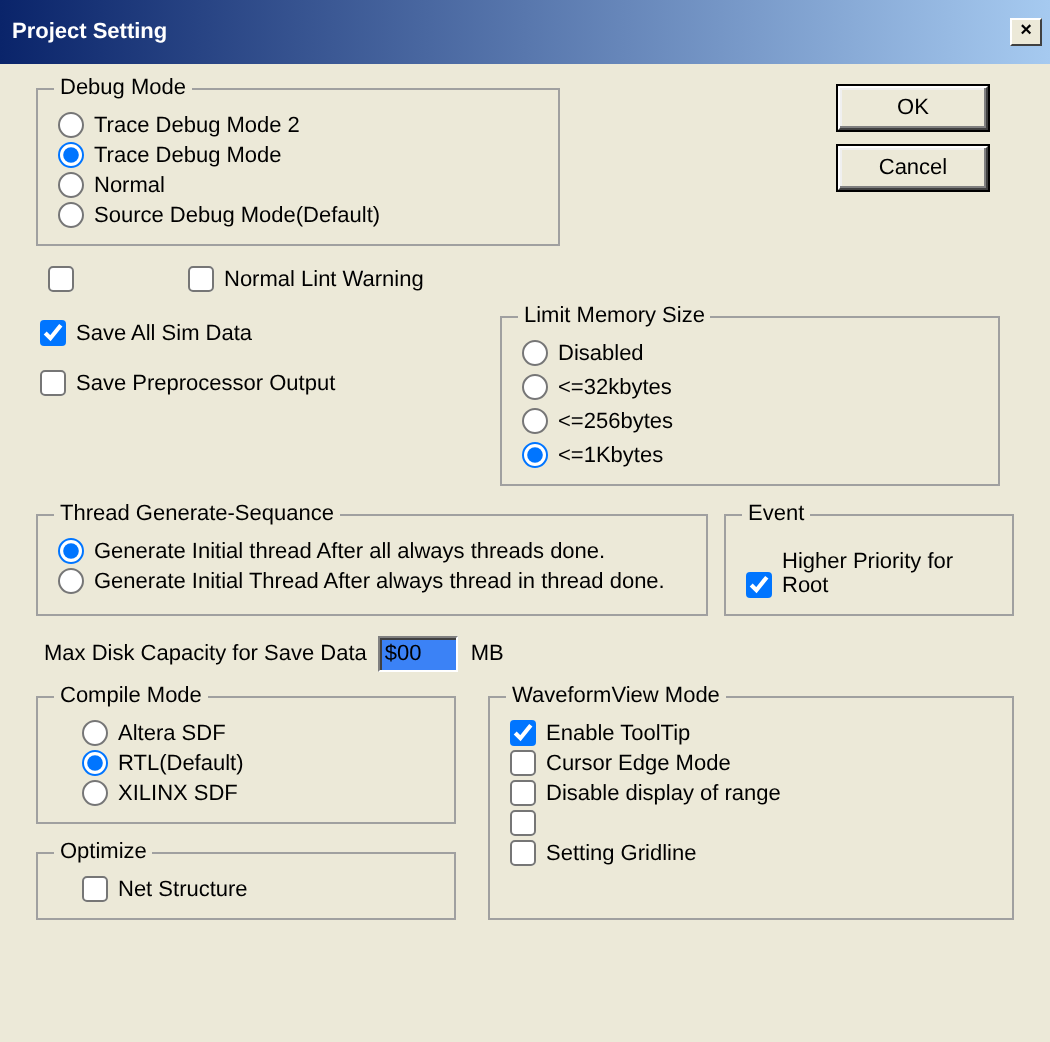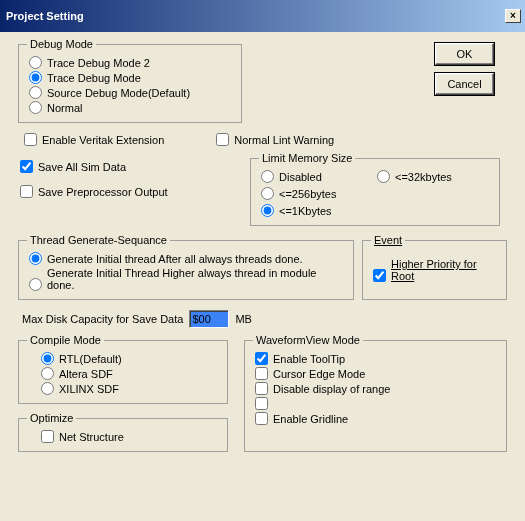--- a/index.html
+++ b/index.html
@@ -55,21 +55,21 @@
   }
   .row { display: flex; align-items: flex-end; margin: 2px 0; }
   input[type=radio], input[type=checkbox] {
     margin: 0 5px 0 2px;
     width: 13px;
     height: 13px;
     vertical-align: middle;
   }
   label { cursor: default; }
   .btn {
-    width: 59px;
+    width: 75px;
     height: 22px;
     background: #ece9d8;
     border: 1px solid #404040;
     border-top-color: #fff;
     border-left-color: #fff;
     box-shadow: inset -1px -1px 0 #808080, inset 1px 1px 0 #f0f0f0;
     font-size: 11px;
     cursor: pointer;
     text-align: center;
   }
@@ -78,30 +78,30 @@
     display: inline-block;
     margin-bottom: 6px;
   }
   .buttons {
     position: absolute;
     top: 10px;
     right: 30px;
     text-align: center;
   }
   
-  .debug-mode { width: 224px; margin-bottom: 8px; }
+  .debug-mode { width: 262px; margin-bottom: 8px; }
   .mid-checks { display: flex; gap: 50px; margin-left: 4px; }
   .mid-left { width: 220px; }
   .mid-area { display: flex; gap: 12px; margin-top: 4px; }
   .limit-mem { width: 250px; }
-  .limit-grid { display: flex; flex-wrap: wrap; }
+  .limit-grid { display: flex; flex-wrap: wrap; flex-direction: column; }
   .limit-grid .row { width: 50%; }
   .tge-row { display: flex; gap: 8px; margin-top: 8px; }
   .tge { flex: 1; }
-  .event-fs { width: 145px; text-decoration: underline; }
+  .event-fs { width: 145px; }
   .max-disk { margin: 10px 0 6px 4px; display: flex; align-items: center; gap: 6px; }
   .disk-input {
     width: 40px;
     height: 18px;
     border: 1px solid #808080;
     border-right-color: #fff;
     border-bottom-color: #fff;
     box-shadow: inset 1px 1px 0 #404040;
     background: #3b82f6;
     font-size: 11px;
@@ -132,32 +132,31 @@
     <div class="row">
         <input type="radio" name="dm" style="">
         <label>Trace Debug Mode 2</label>
       </div>
     <div class="row">
         <input type="radio" name="dm" checked="" style="">
         <label>Trace Debug Mode</label>
       </div>
     <div class="row">
         <input type="radio" name="dm" style="">
+        <label>Normal</label>
+      </div>
+    <div class="row">
+        <input type="radio" name="dm" style="">
         <label>Source Debug Mode(Default)</label>
       </div>
-    <div class="row">
-        <input type="radio" name="dm" style="">
-        <label>Normal</label>
-      </div>
   </fieldset>
 
   <div class="mid-checks">
     <div class="row">
         <input type="checkbox" style="">
-        <label>Enable Veritak Extension</label>
       </div>
     <div class="row">
         <input type="checkbox" style="">
         <label>Normal Lint Warning</label>
       </div>
   </div>
 
   <div class="mid-area">
     <div class="mid-left">
       <div class="row" style="margin-top:8px">
@@ -194,21 +193,21 @@
 
   <div class="tge-row">
     <fieldset class="tge">
       <legend>Thread Generate-Sequance</legend>
       <div class="row">
           <input type="radio" name="tge" checked="" style="">
           <label>Generate Initial thread After all always threads done.</label>
         </div>
       <div class="row">
           <input type="radio" name="tge" style="">
-          <label>Generate Initial Thread Higher always thread in module done.</label>
+          <label>Generate Initial Thread After always thread in thread done.</label>
         </div>
     </fieldset>
     <fieldset class="event-fs">
       <legend>Event</legend>
       <div class="row" style="margin-top:8px">
           <input type="checkbox" checked="" style="">
           <label>Higher Priority for Root</label>
         </div>
     </fieldset>
   </div>
@@ -218,26 +217,26 @@
     <input class="disk-input" type="text" value="$00" style="">
     <span>MB</span>
   </div>
 
   <div class="bottom-row">
     <div class="left-col">
       <fieldset class="compile-mode">
         <legend>Compile Mode</legend>
         <div style="padding-left:12px">
           <div class="row">
+              <input type="radio" name="cm" style="">
+              <label>Altera SDF</label>
+            </div>
+          <div class="row">
               <input type="radio" name="cm" checked="" style="">
               <label>RTL(Default)</label>
-            </div>
-          <div class="row">
-              <input type="radio" name="cm" style="">
-              <label>Altera SDF</label>
             </div>
           <div class="row">
               <input type="radio" name="cm" style="">
               <label>XILINX SDF</label>
             </div>
         </div>
       </fieldset>
       <fieldset>
         <legend>Optimize</legend>
         <div class="row" style="padding-left:12px">
@@ -258,18 +257,18 @@
         </div>
       <div class="row">
           <input type="checkbox" style="">
           <label>Disable display of range</label>
         </div>
       <div class="row">
           <input type="checkbox" style="">
         </div>
       <div class="row">
           <input type="checkbox" style="">
-          <label>Enable Gridline</label>
+          <label>Setting Gridline</label>
         </div>
     </fieldset>
   </div>
 
 </div>
 
 </body></html>

